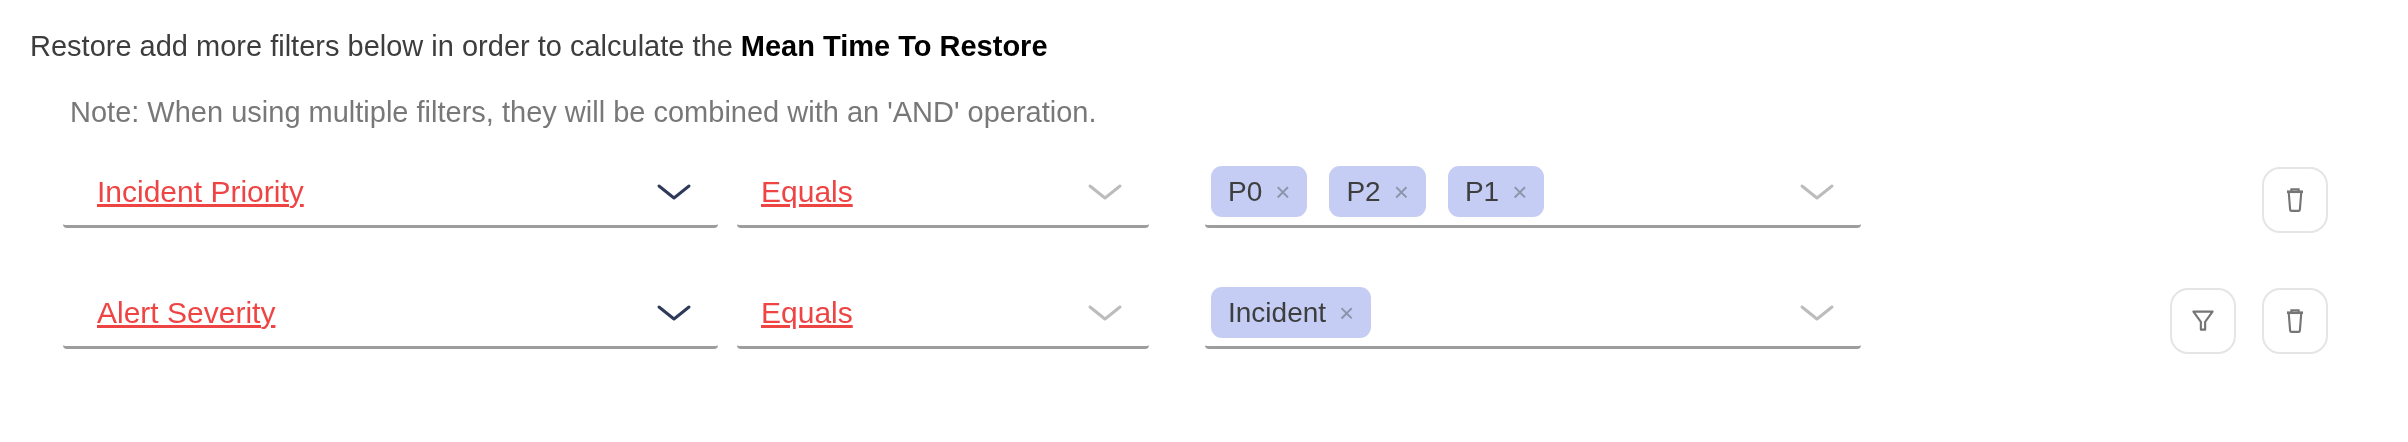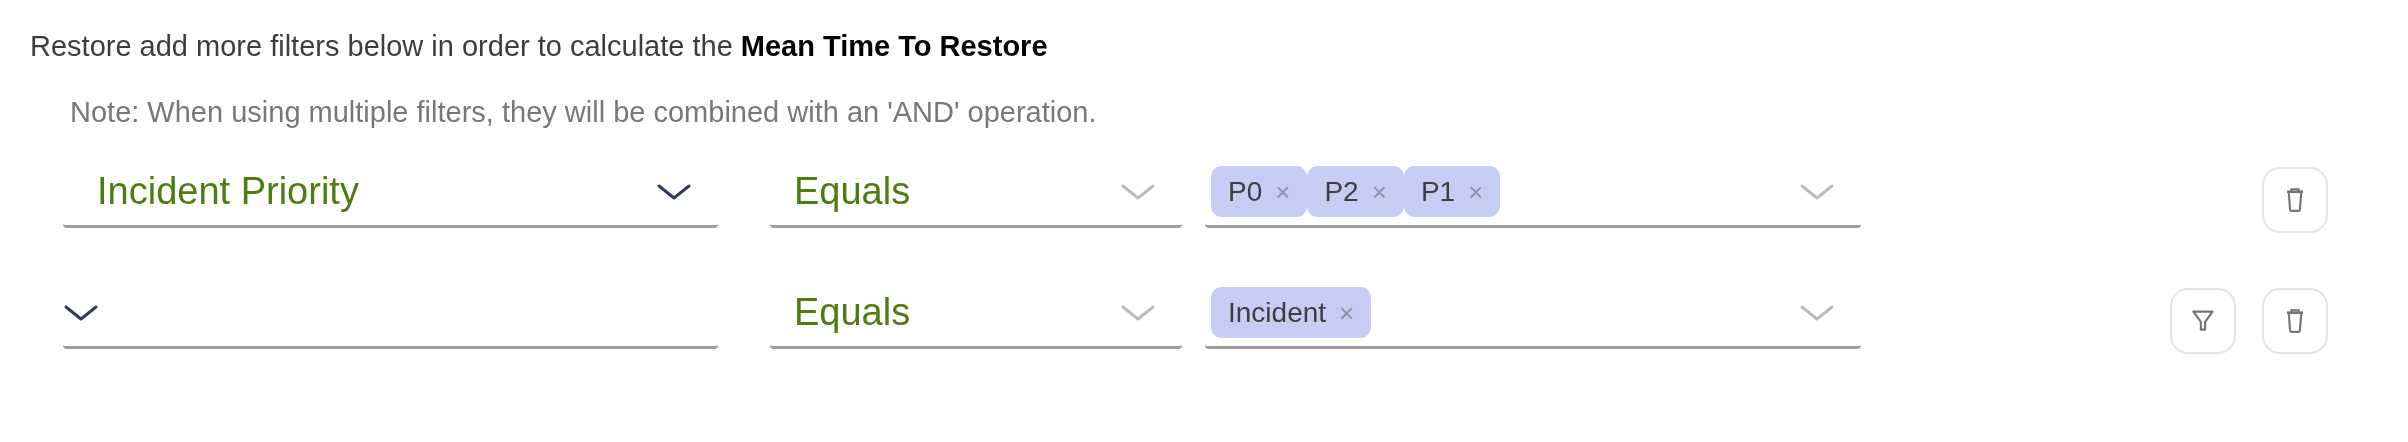--- a/index.html
+++ b/index.html
@@ -19,28 +19,28 @@
   .filter-row{position:absolute;left:0;width:2408px;height:70px;}
   .row-1{top:158px;}
   .row-2{top:279px;}
   .field{
     position:absolute;top:0;height:67px;
     border-bottom:3px solid #9d9d9d;border-radius:0 0 4px 4px;
     display:flex;align-items:center;justify-content:space-between;
     box-sizing:content-box;cursor:pointer;
   }
   .field-select{left:63px;width:655px;}
-  .field-operator{left:770px;width:412px;text-align:right;}
+  .field-operator{left:737px;width:412px;text-align:right;}
   .field-values{left:1205px;width:656px;}
   .field-label{
-    font-size:38px;color:#4d7c0f;padding-left:34px;white-space:nowrap;
+    font-size:30px;color:#ef4444;padding-left:34px;white-space:nowrap;text-decoration:underline;
   }
   .field-operator .field-label{padding-left:24px;}
   .chevron{margin-right:26px;flex:0 0 auto;display:block;}
-  .chips{display:flex;align-items:center;gap:0;padding-left:6px;}
+  .chips{display:flex;align-items:center;gap:22px;padding-left:6px;}
   .chip{
     display:flex;align-items:center;height:51px;padding:0 17px;
     background:#c5cdf4;border-radius:11px;font-size:28px;color:#3e3e3e;
     white-space:nowrap;
   }
   .chip .x{
     margin-left:13px;font-size:26px;color:#8d94a9;cursor:pointer;line-height:1;
   }
   .row-actions{
     position:absolute;right:80px;top:9px;display:flex;gap:26px;
@@ -101,20 +101,21 @@
         <path d="M9.3 5.6 V3.9 h5.4 v1.7" stroke="#757575" stroke-width="1.6"></path>
         <path d="M6 5.8 h12" stroke="#757575" stroke-width="2"></path>
         <path d="M7.3 6.2 l1.05 13 a1.1 1.1 0 0 0 1.1 1 h5.1 a1.1 1.1 0 0 0 1.1 -1 L16.7 6.2" stroke="#757575" stroke-width="1.6"></path>
       </svg>
     </button>
   </div>
 </div>
 
 <div class="filter-row row-2">
   <div class="field field-select">
+    <span class="field-label">Alert Severity</span>
     <svg class="chevron" width="36" height="20" viewBox="0 0 36 20" fill="none">
       <polyline points="3,4 18,16 33,4" stroke="#2e3a59" stroke-width="3" stroke-linecap="round" stroke-linejoin="round"></polyline>
     </svg>
   </div>
 
   <div class="field field-operator">
     <span class="field-label">Equals</span>
     <svg class="chevron" width="36" height="20" viewBox="0 0 36 20" fill="none">
       <polyline points="3,4 18,16 33,4" stroke="#bcbcbc" stroke-width="3" stroke-linecap="round" stroke-linejoin="round"></polyline>
     </svg>

